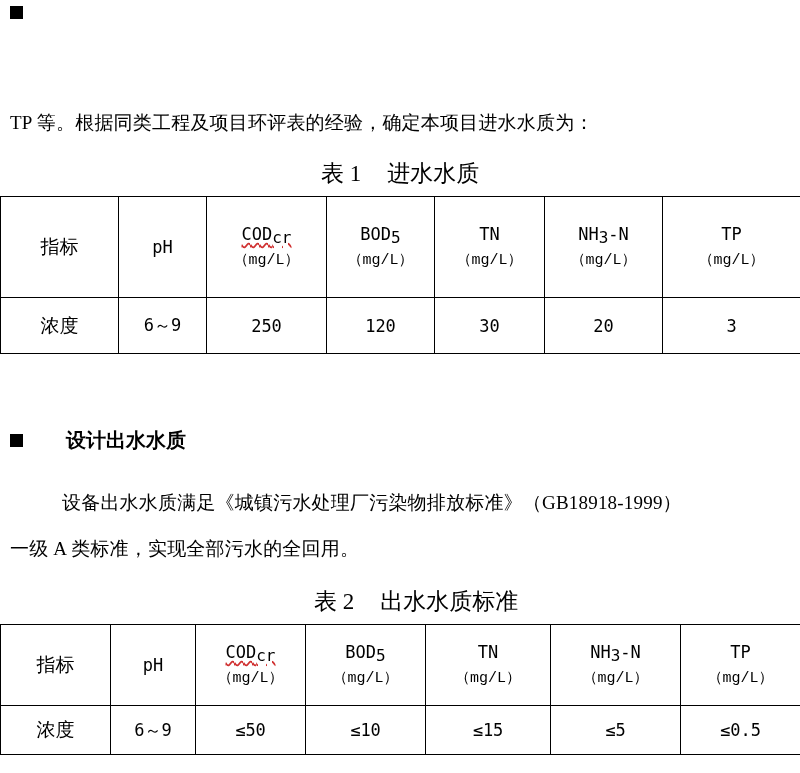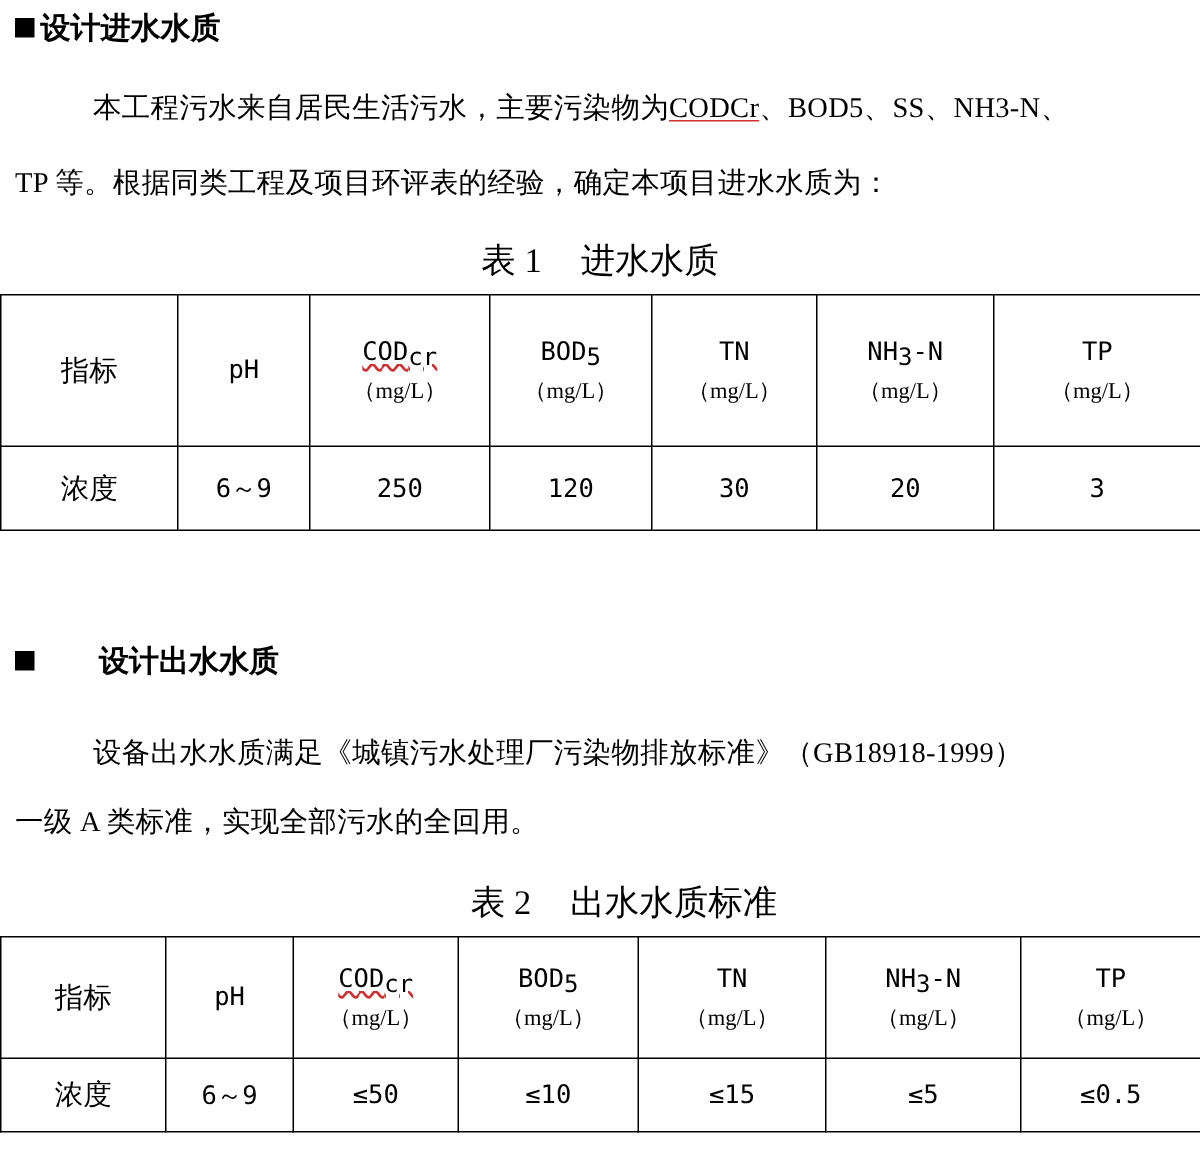--- a/index.html
+++ b/index.html
@@ -103,21 +103,21 @@
   .unit {
     font-size: 16px;
     display: block;
     margin-top: 6px;
   }
   .mono {
     font-family: "DejaVu Sans Mono", "Liberation Mono", monospace;
     font-size: 17px;
   }
   .mono-sm {
-    font-family: Liberation Serif, serif;
+    font-family: Liberation Mono, monospace;
     font-size: 15px;
   }
   sub {
     font-size: 16px;
     vertical-align: baseline;
     position: relative;
     top: 3px;
   }
   .red-underline {
     text-decoration: underline;
@@ -127,26 +127,22 @@
   }
   .stack { line-height: 1.25; }
 </style>
 </head>
 <body>
 
 <div class="page">
 
   <div class="section-heading" id="heading-inflow">
     <span class="bullet"></span>
-      <span>设计进水水质</span>
-  </div>
-
-  <div class="para" id="para1-line1">
-    <span class="indent"></span><span>本工程污水来自居民生活污水，主要污染物为</span><span class="u-red">CODCr</span><span>、BOD5、SS、NH3-N、</span>
-  </div>
+  </div>
+
   <div class="para" id="para1-line2">TP 等。根据同类工程及项目环评表的经验，确定本项目进水水质为：</div>
 
   <div class="table-caption" id="caption1">
     <span>表 1</span><span class="caption-gap"></span><span>进水水质</span>
   </div>
 
   <table class="wq" id="table1">
     <colgroup>
       <col style="width:118px">
       <col style="width:88px">

